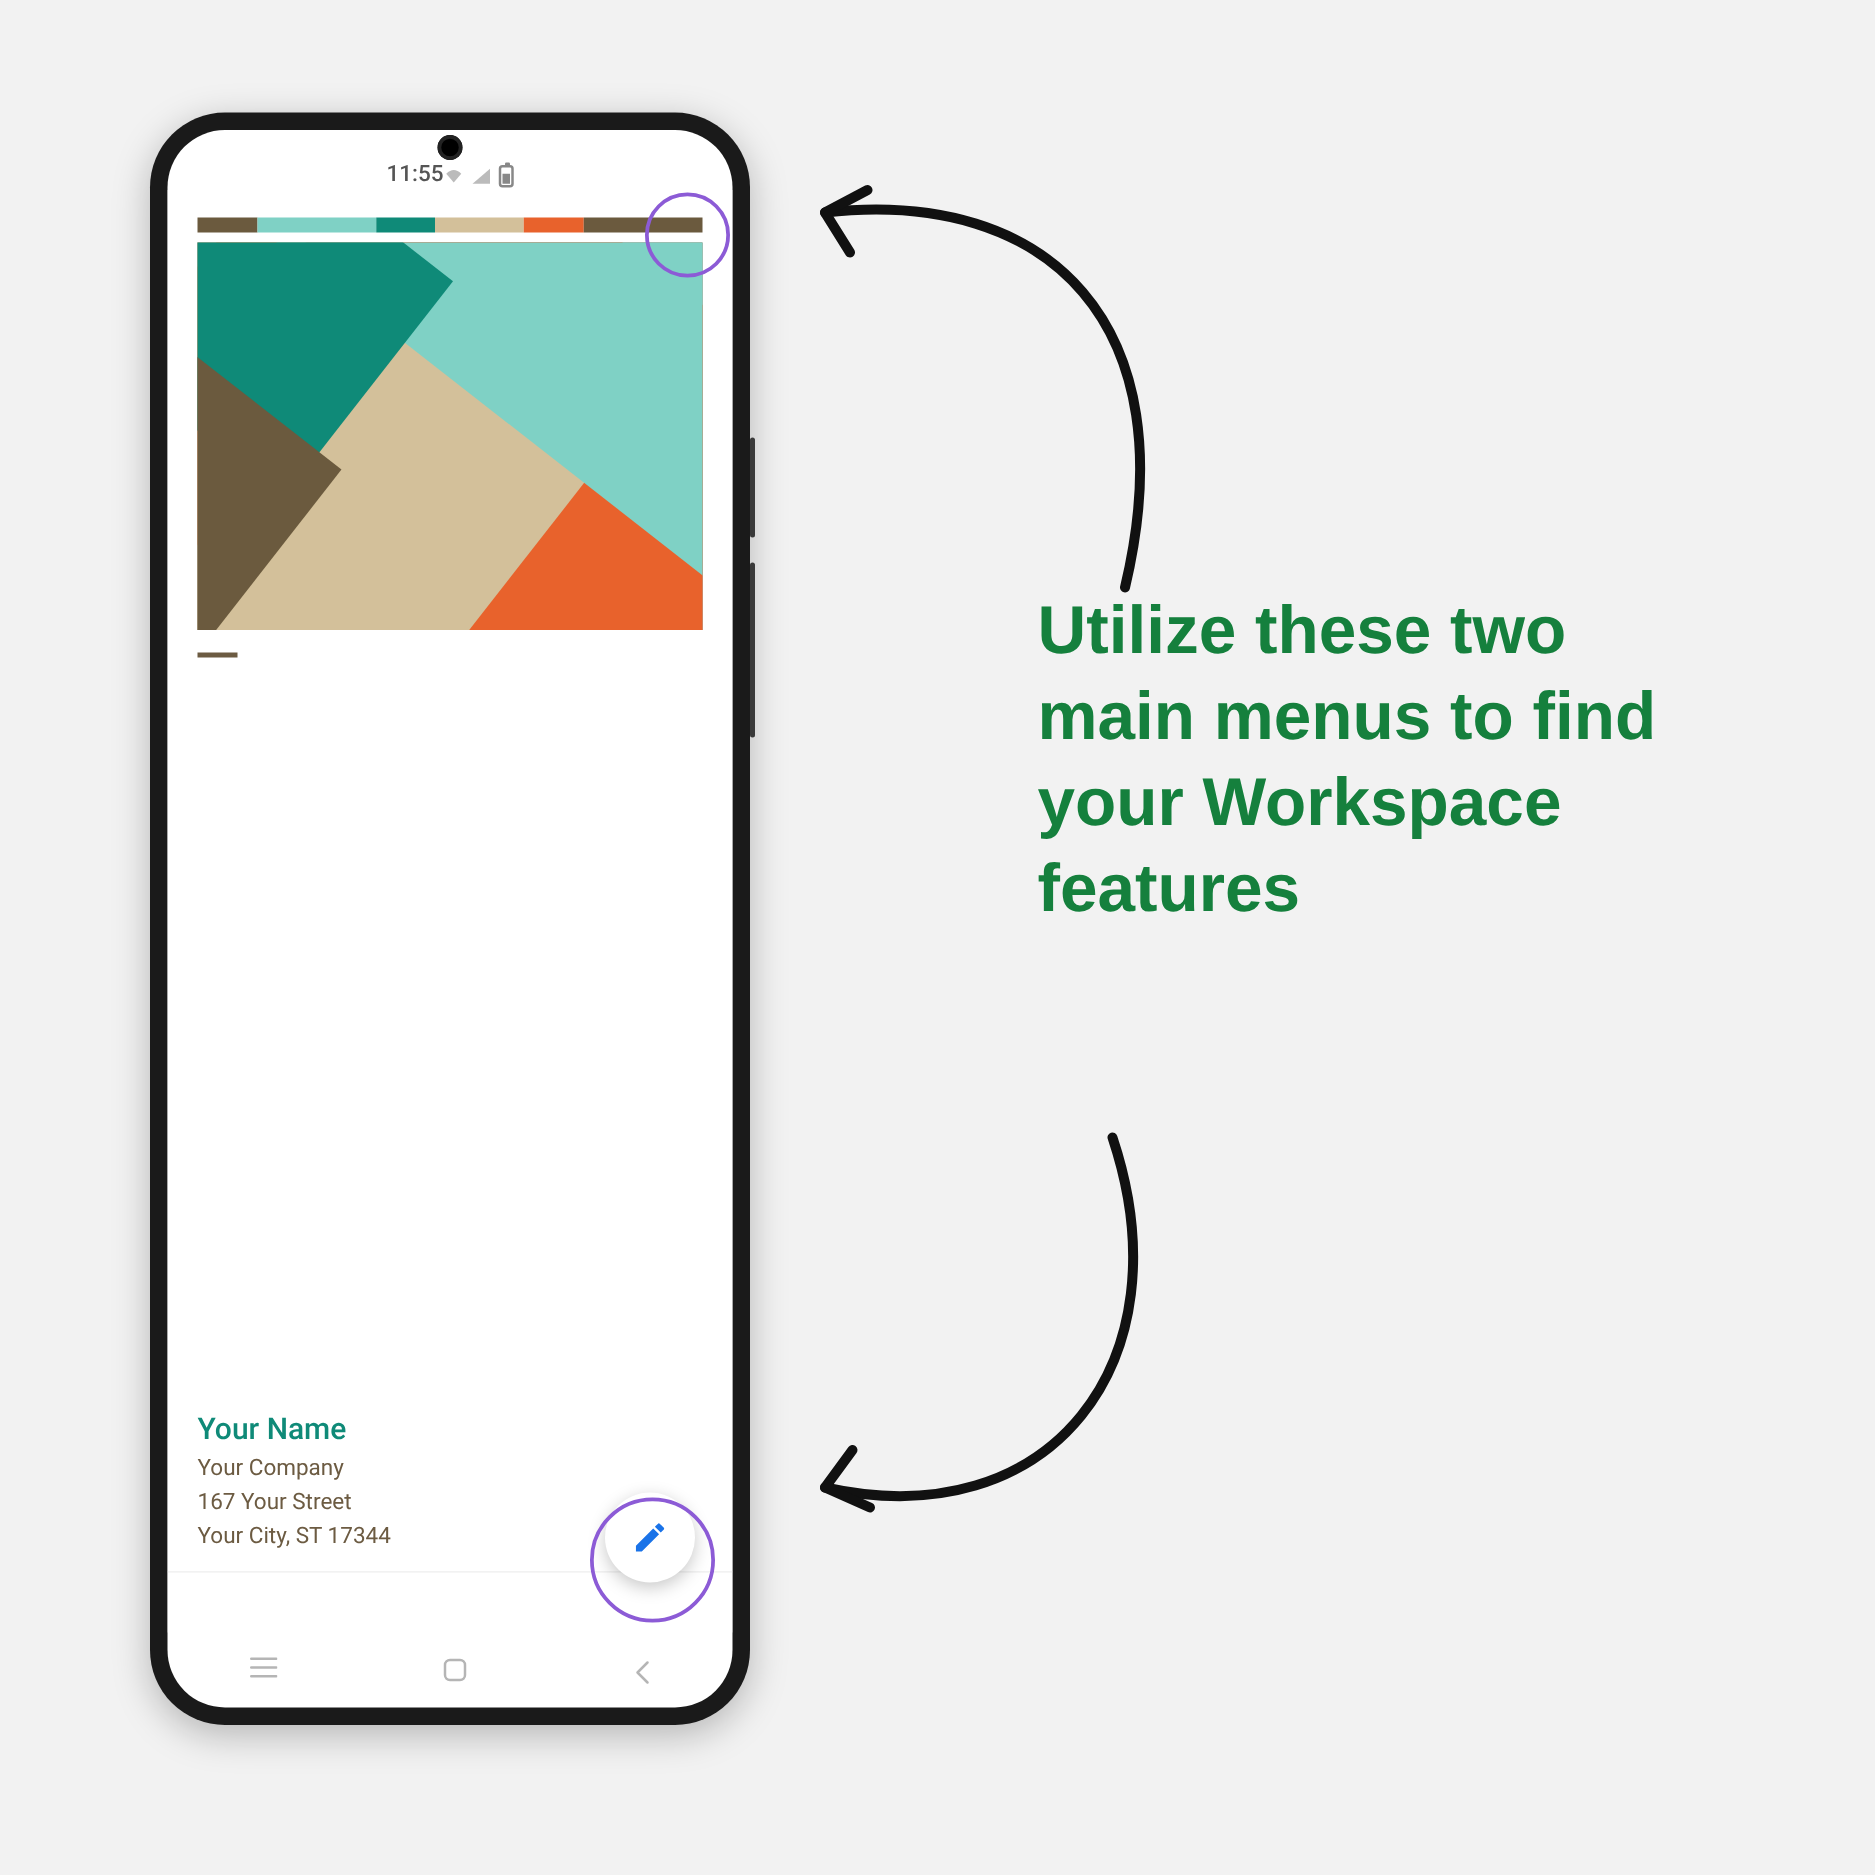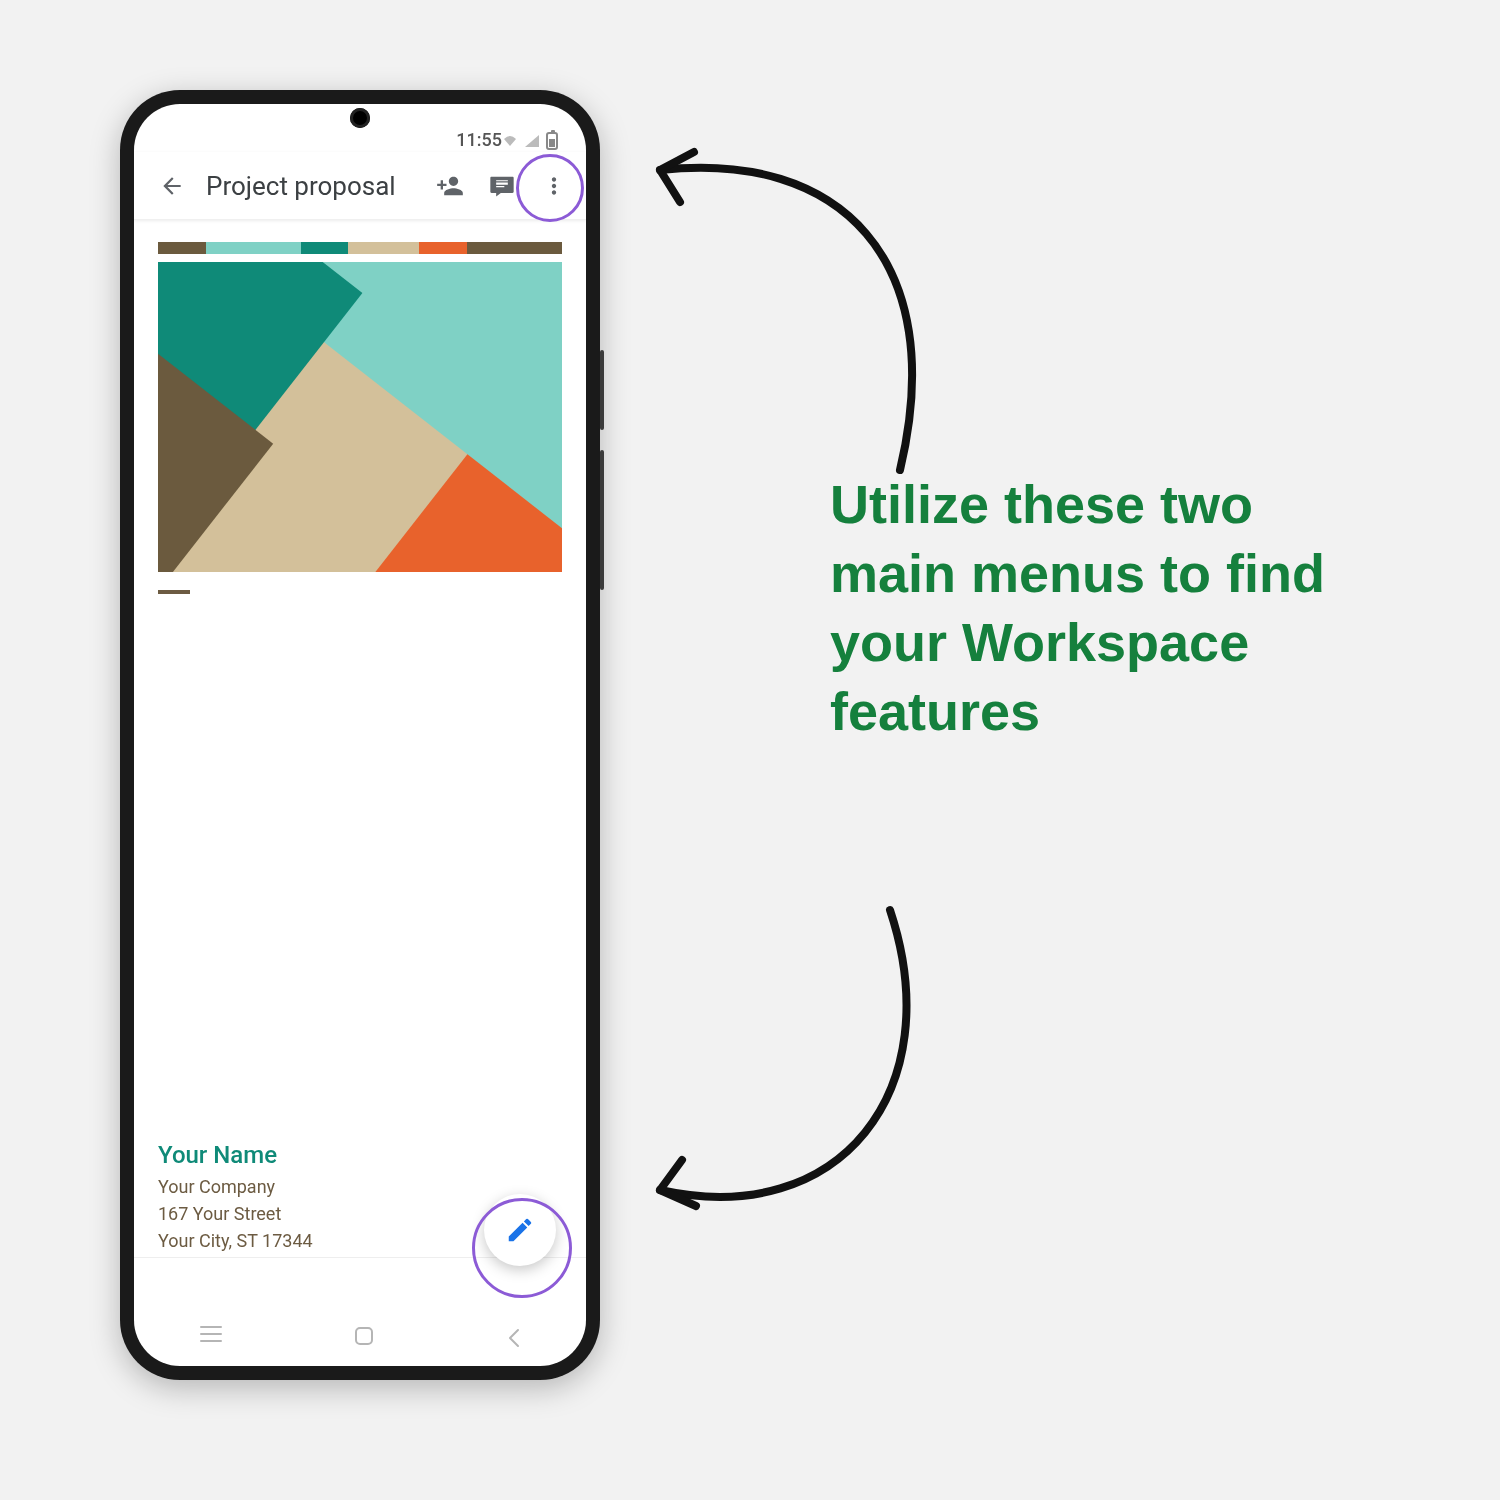--- a/index.html
+++ b/index.html
@@ -46,21 +46,21 @@
     border-radius: 50%;
     z-index: 20;
     box-shadow: 0 0 0 3px #222 inset;
   }
 
   
   .status-bar {
     height: 48px;
     display: flex;
     align-items: flex-end;
-    justify-content: flex-end;
+    justify-content: center;
     padding: 0 28px 2px 28px;
     font-size: 18px;
     color: #555;
     font-weight: 500;
   }
   .status-right { display:flex; gap:6px; align-items:center; }
   .batt { width:12px; height:18px; border:2px solid #888; border-radius:3px; position:relative; }
   .batt::after { content:""; position:absolute; top:-4px; left:3px; width:4px; height:3px; background:#888; border-radius:1px;}
   .batt-fill { position:absolute; bottom:1px; left:1px; right:1px; height:60%; background:#888; }
 
@@ -136,21 +136,21 @@
     color: #6c5b42;
     font-weight: 500;
   }
   .proj-divider {
     margin-top: 18px;
     width: 32px; height: 4px; background:#6c5b42;
   }
 
   .contact {
     position: absolute;
-    bottom: 52px;
+    bottom: 64px;
     left: 24px;
   }
   .contact .name { color:#0f8a78; font-size:24px; font-weight:500; margin-bottom:4px; }
   .contact .line { color:#6c5b42; font-size:18px; line-height:1.5; }
 
   .page-bottom-line {
     position:absolute; bottom:48px; left:0; right:0; height:1px; background:#eee;
   }
 
   
@@ -211,43 +211,20 @@
           </svg>
         <svg width="16" height="14" viewBox="0 0 16 14">
             <path fill="#bbb" d="M1 13 L15 13 L15 1 Z"></path>
           </svg>
         <div class="batt">
             <div class="batt-fill"></div>
           </div>
       </div>
     </div>
 
-    <div class="toolbar">
-      <div class="icon-btn">
-        <svg width="26" height="26" viewBox="0 0 24 24">
-            <path fill="#5f6368" d="M20 11H7.83l5.59-5.59L12 4l-8 8 8 8 1.41-1.41L7.83 13H20z"></path>
-          </svg>
-      </div>
-      <div class="toolbar-title">Project proposal</div>
-      <div class="icon-btn">
-        <svg width="28" height="28" viewBox="0 0 24 24">
-            <path fill="#5f6368" d="M15 12c2.21 0 4-1.79 4-4s-1.79-4-4-4-4 1.79-4 4 1.79 4 4 4zm-9-2V7H4v3H1v2h3v3h2v-3h3v-2H6zm9 4c-2.67 0-8 1.34-8 4v2h16v-2c0-2.66-5.33-4-8-4z"></path>
-          </svg>
-      </div>
-      <div class="icon-btn">
-        <svg width="28" height="28" viewBox="0 0 24 24">
-            <path fill="#5f6368" d="M21 4H3c-.6 0-1 .4-1 1v12c0 .6.4 1 1 1h4v3l4-3h10c.6 0 1-.4 1-1V5c0-.6-.4-1-1-1zM7 9h10v2H7zm7 4H7v-1h7zm3-5H7V7h10z"></path>
-          </svg>
-      </div>
-      <div class="icon-btn">
-        <svg width="26" height="26" viewBox="0 0 24 24">
-            <path fill="#5f6368" d="M12 8c1.1 0 2-.9 2-2s-.9-2-2-2-2 .9-2 2 .9 2 2 2zm0 2c-1.1 0-2 .9-2 2s.9 2 2 2 2-.9 2-2-.9-2-2-2zm0 6c-1.1 0-2 .9-2 2s.9 2 2 2 2-.9 2-2-.9-2-2-2z"></path>
-          </svg>
-      </div>
-    </div>
 
     <div class="doc">
       <div class="color-strip">
         <span style="flex:1;background:#6b5a3e"></span>
         <span style="flex:2;background:#7fd1c5"></span>
         <span style="flex:1;background:#0f8a78"></span>
         <span style="flex:1.5;background:#d3c09a"></span>
         <span style="flex:1;background:#e8622c"></span>
         <span style="flex:2;background:#6b5a3e"></span>
       </div>

